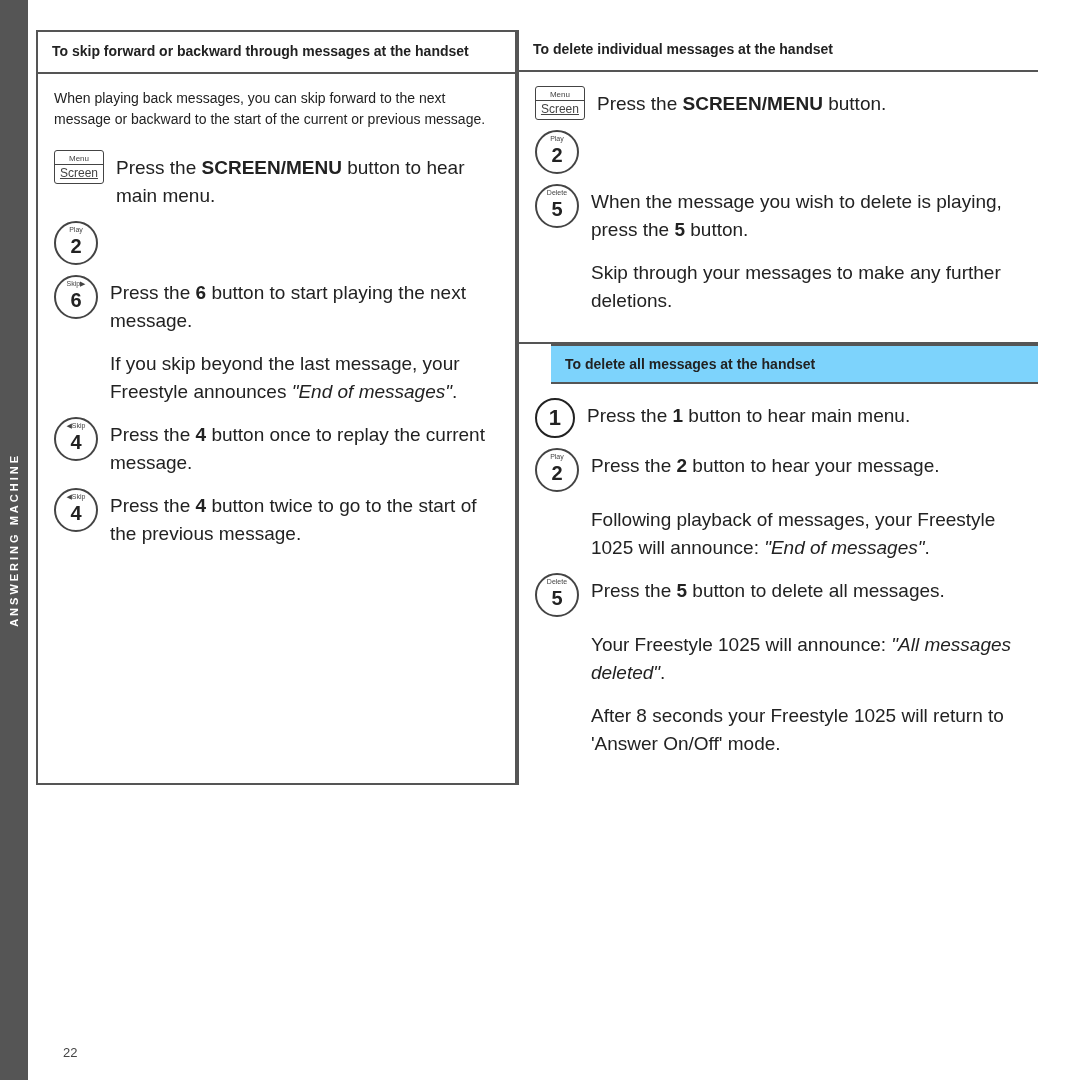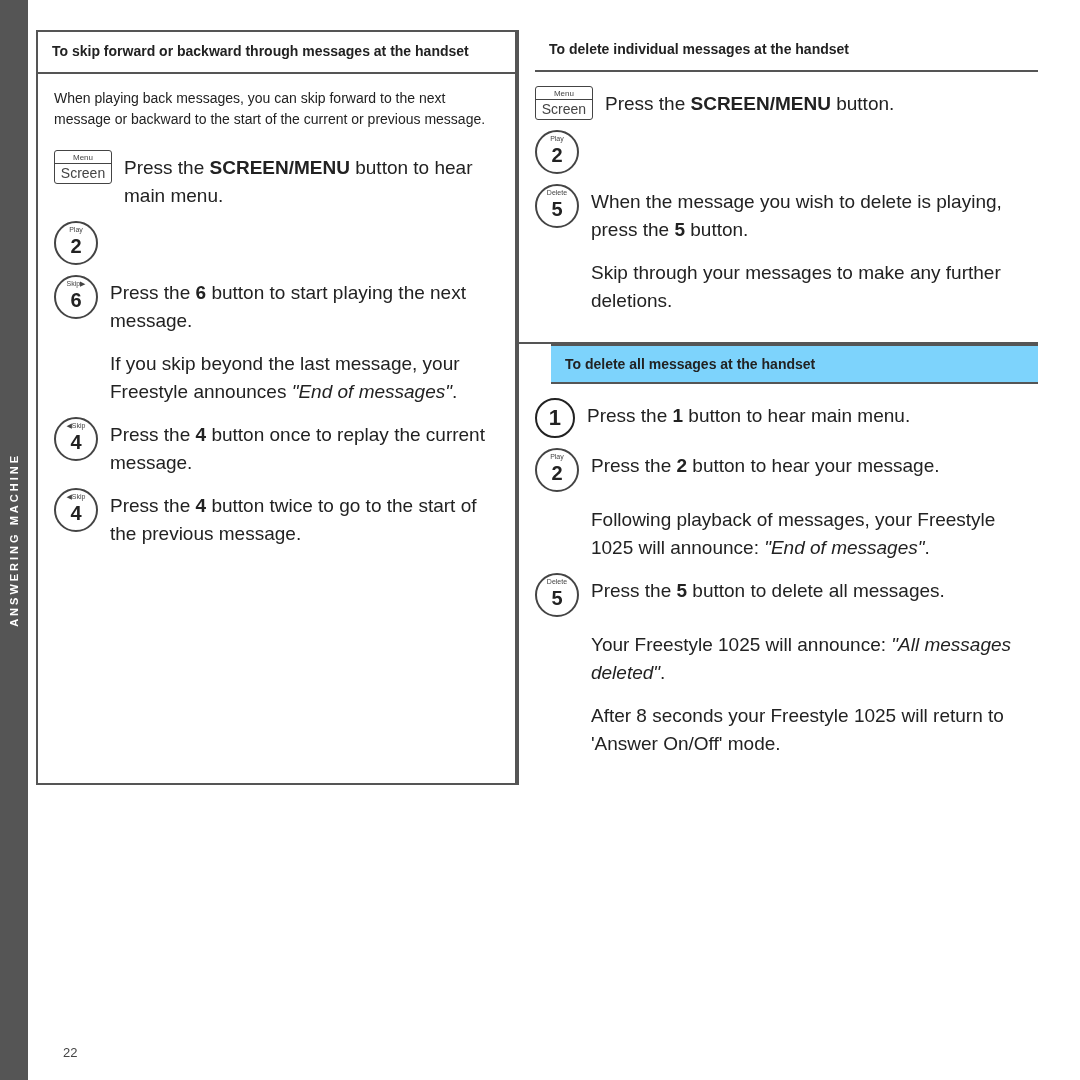--- a/index.html
+++ b/index.html
@@ -126,39 +126,40 @@
       font-weight: bold;
       line-height: 1;
       margin-top: 6px;
     }
 
     .menu-screen-icon {
       display: flex;
       flex-direction: column;
       align-items: center;
       justify-content: center;
-      width: 58px;
+      width: 50px;
       height: 34px;
       border: 1.5px solid #444;
       border-radius: 3px;
       font-size: 8px;
       color: #444;
       flex-shrink: 0;
     }
     .menu-screen-icon .top-text {
       font-size: 8px;
       border-bottom: 1px solid #444;
       width: 100%;
       text-align: center;
       padding-bottom: 1px;
     }
     .menu-screen-icon .bottom-text {
-      font-size: 14px;
+      font-size: 12px;
       text-align: center;
       padding-top: 1px;
+      text-decoration: underline;
     }
 
     .step-row {
       display: flex;
       align-items: flex-start;
       gap: 12px;
       margin-bottom: 10px;
     }
 
     .step-text {
@@ -265,21 +266,21 @@
           </div>
           <div class="step-text">Press the <b>4</b> button twice to go to the start of the previous message.</div>
         </div>
 
       </div>
     </div>
 
     <div class="col-right">
 
       <div class="col-right-top">
-        <div class="section-header" style="border-top:none;margin-left:16px;">
+        <div class="section-header" style="border-top:none;">
           <span>To delete individual messages at the handset</span>
         </div>
         <div class="section-body">
 
           <div class="step-row">
             <div class="menu-screen-icon">
               <span class="top-text">Menu</span>
               <span class="bottom-text">Screen</span>
             </div>
             <div class="step-text">Press the <b>SCREEN/MENU</b> button.</div>

